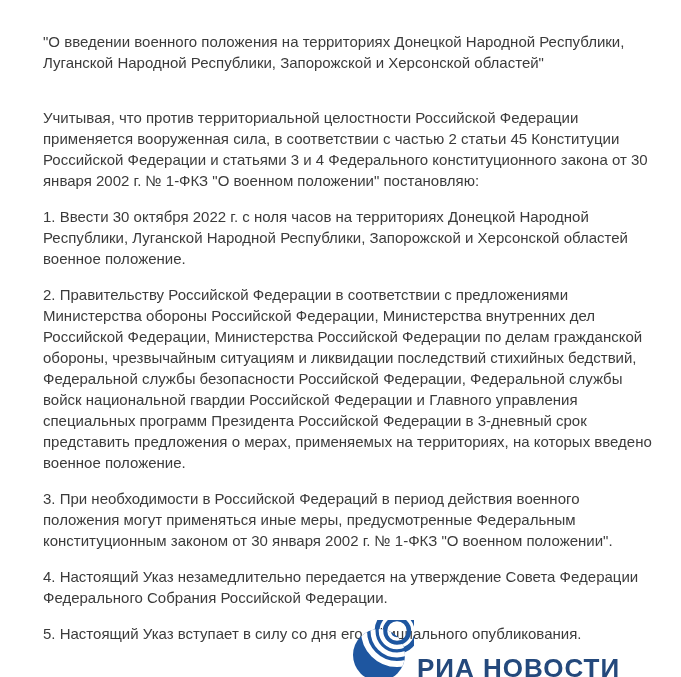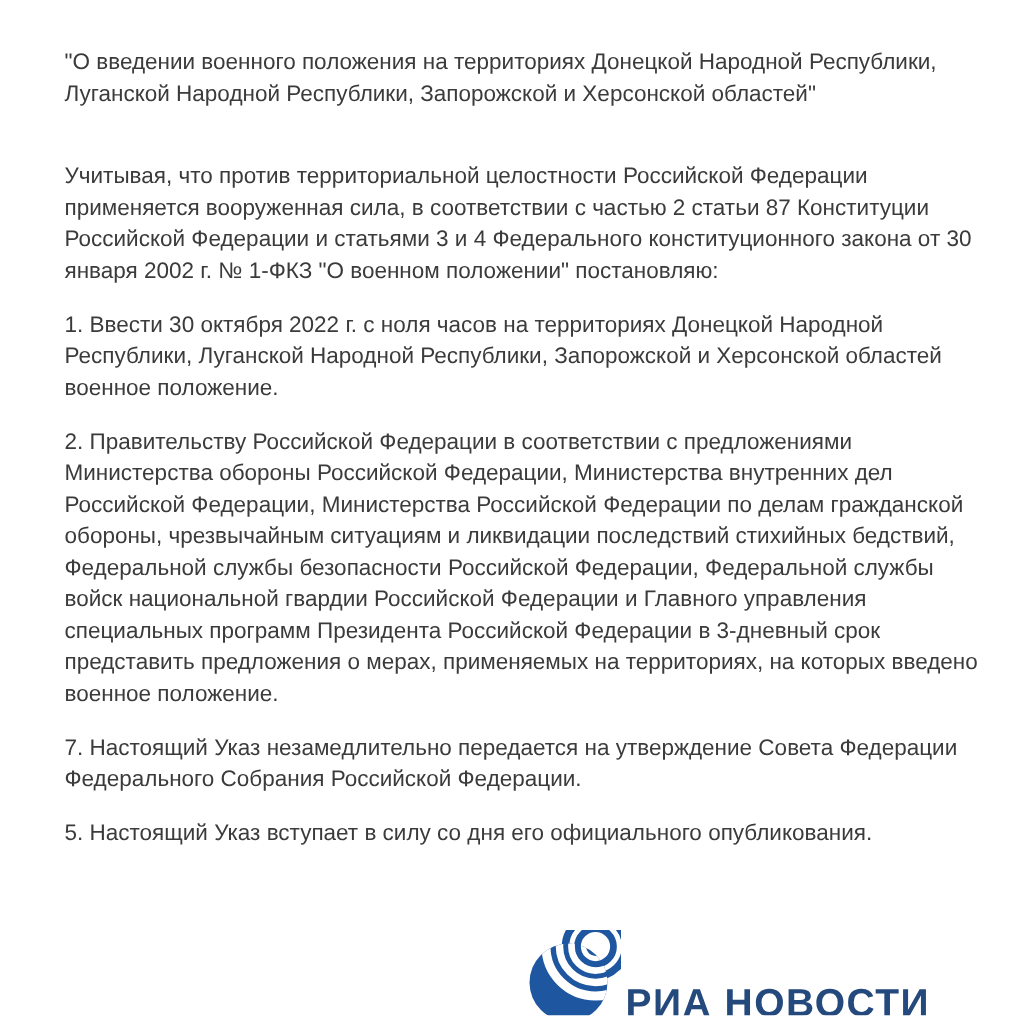--- a/index.html
+++ b/index.html
@@ -43,40 +43,43 @@
 </style>
 </head>
 <body>
 
 <div class="page">
 
   <p class="doc-par doc-title">"О введении военного положения на территориях Донецкой Народной Республики,
 Луганской Народной Республики, Запорожской и Херсонской областей"</p>
 
   <p class="doc-par">Учитывая, что против территориальной целостности Российской Федерации
-применяется вооруженная сила, в соответствии с частью 2 статьи 87 Конституции
+применяется вооруженная сила, в соответствии с частью 2 статьи 45 Конституции
 Российской Федерации и статьями 3 и 4 Федерального конституционного закона от 30
 января 2002 г. № 1-ФКЗ "О военном положении" постановляю:</p>
 
   <p class="doc-par">1. Ввести 30 октября 2022 г. с ноля часов на территориях Донецкой Народной
 Республики, Луганской Народной Республики, Запорожской и Херсонской областей
 военное положение.</p>
 
   <p class="doc-par">2. Правительству Российской Федерации в соответствии с предложениями
 Министерства обороны Российской Федерации, Министерства внутренних дел
 Российской Федерации, Министерства Российской Федерации по делам гражданской
 обороны, чрезвычайным ситуациям и ликвидации последствий стихийных бедствий,
 Федеральной службы безопасности Российской Федерации, Федеральной службы
 войск национальной гвардии Российской Федерации и Главного управления
 специальных программ Президента Российской Федерации в 3-дневный срок
 представить предложения о мерах, применяемых на территориях, на которых введено
 военное положение.</p>
 
+  <p class="doc-par">3. При необходимости в Российской Федераций в период действия военного
+положения могут применяться иные меры, предусмотренные Федеральным
+конституционным законом от 30 января 2002 г. № 1-ФКЗ "О военном положении".</p>
 
-  <p class="doc-par">7. Настоящий Указ незамедлительно передается на утверждение Совета Федерации
+  <p class="doc-par">4. Настоящий Указ незамедлительно передается на утверждение Совета Федерации
 Федерального Собрания Российской Федерации.</p>
 
   <p class="doc-par">5. Настоящий Указ вступает в силу со дня его официального опубликования.</p>
 
   <div class="watermark">
     <svg class="globe" viewBox="0 0 62 62" xmlns="http://www.w3.org/2000/svg">
       <defs>
         <clipPath id="ballClip">
             <circle cx="27" cy="35" r="26"></circle>
           </clipPath>

